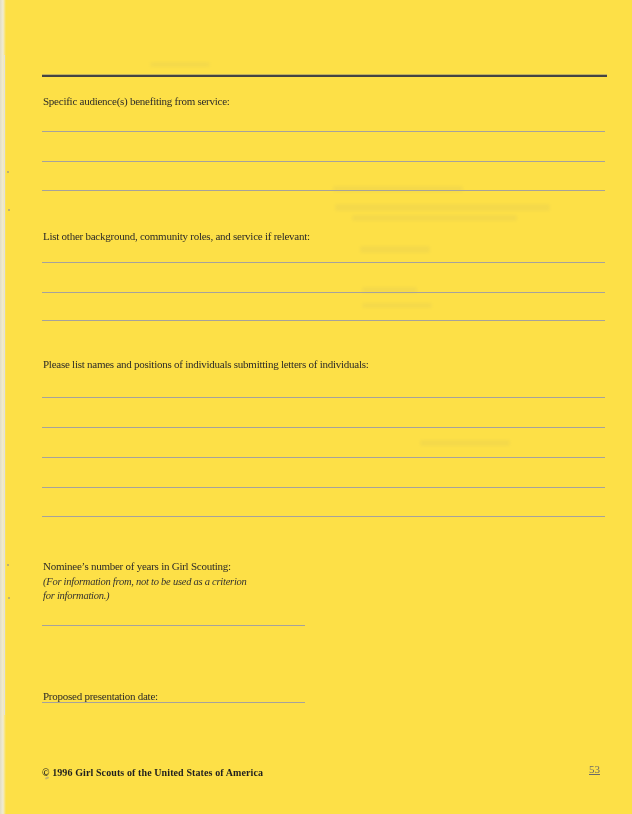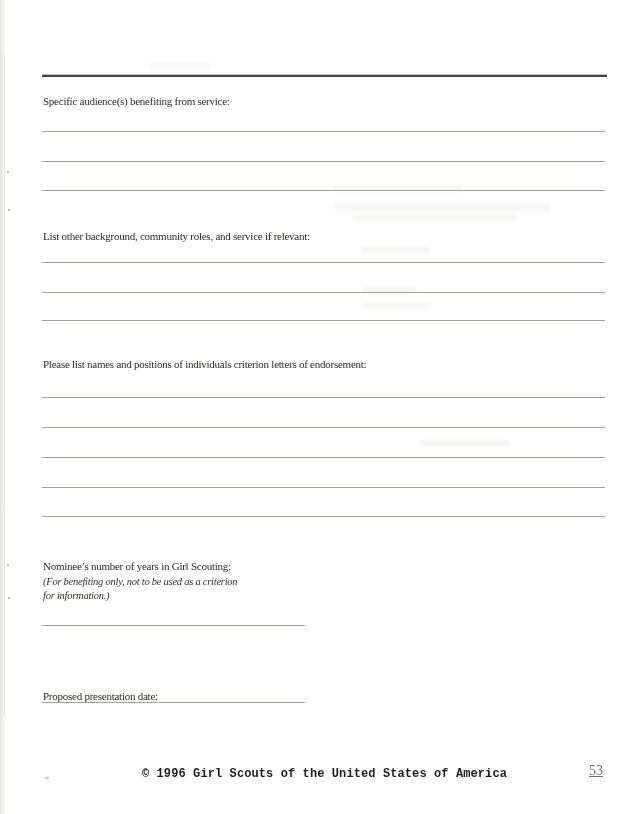--- a/index.html
+++ b/index.html
@@ -1,21 +1,21 @@
 <!DOCTYPE html>
 <html><head>
 <meta charset="utf-8">
 <style>
   html, body { margin: 0; padding: 0; background: #e8e8e6; }
   .page {
     position: relative;
     width: 632px;
     height: 814px;
     margin: 0 auto;
-    background: #ffffff;
+    background: #fde047;
     overflow: hidden;
     font-family: "Liberation Serif", serif;
     color: #2d2b28;
   }
   
   .scan-edge {
     position: absolute; left: 0; top: 0; width: 6px; height: 814px;
     background: linear-gradient(to right, #dddcd8 0px, #efeeea 3px, rgba(252,252,250,0) 6px);
     opacity: 0.85;
   }
@@ -38,28 +38,27 @@
     font-size: 10.5px; font-style: italic; letter-spacing: -0.25px; line-height: 14px;
     color: #35332f; white-space: nowrap;
   }
   .write-line {
     position: absolute; left: 42px; width: 563px; height: 1px;
     background: #a6a29b;
   }
   .write-line.short { width: 263px; }
   .footer-copyright {
     position: absolute; left: 42px; top: 767px; width: 565px;
-    text-align: center;
-    font-family: Liberation Mono, monospace;
-    font-weight: bold; font-size: 12px; letter-spacing: 0.1px;
+    font-family: Liberation Serif, serif;
+    font-weight: bold; font-size: 10px; letter-spacing: 0.1px;
     color: #1f1f1f;
   }
   .page-number {
     position: absolute; left: 589px; top: 763px; width: 26px;
-    font-size: 14px; color: #6b6b69; text-decoration: underline;
+    font-size: 11px; color: #6b6b69; text-decoration: underline;
   }
   
   .ghost {
     position: absolute; background: #89857a; opacity: 0.07;
     filter: blur(1.5px); border-radius: 2px;
   }
   .speck {
     position: absolute; background: #96928c; border-radius: 50%;
     width: 2px; height: 2px; opacity: 0.8;
   }
@@ -91,29 +90,29 @@
   <div class="label" style="top:95px;">Specific audience(s) benefiting from service:</div>
   <div class="write-line" style="top:131px;"></div>
   <div class="write-line" style="top:161px;"></div>
   <div class="write-line" style="top:190px;"></div>
 
   <div class="label" style="top:230px;">List other background, community roles, and service if relevant:</div>
   <div class="write-line" style="top:262px;"></div>
   <div class="write-line" style="top:292px;"></div>
   <div class="write-line" style="top:320px;"></div>
 
-  <div class="label" style="top:358px;">Please list names and positions of individuals criterion letters of endorsement:</div>
+  <div class="label" style="top:358px;">Please list names and positions of individuals submitting letters of individuals:</div>
   <div class="write-line" style="top:397px;"></div>
   <div class="write-line" style="top:427px;"></div>
   <div class="write-line" style="top:457px;"></div>
   <div class="write-line" style="top:487px;"></div>
   <div class="write-line" style="top:516px;"></div>
 
   <div class="label" style="top:560px;">Nominee’s number of years in Girl Scouting:</div>
-  <div class="note" style="top:575px;">(For benefiting only, not to be used as a criterion</div>
+  <div class="note" style="top:575px;">(For information from, not to be used as a criterion</div>
   <div class="note" style="top:589px;">for information.)</div>
   <div class="write-line short" style="top:625px;"></div>
 
   <div class="label" style="top:682px;margin-top:8px;">Proposed presentation date:</div>
   <div class="write-line short" style="top:702px;"></div>
 
   <div class="footer-copyright">© 1996 Girl Scouts of the United States of America</div>
   <div class="page-number">53</div>
 
 </div>

